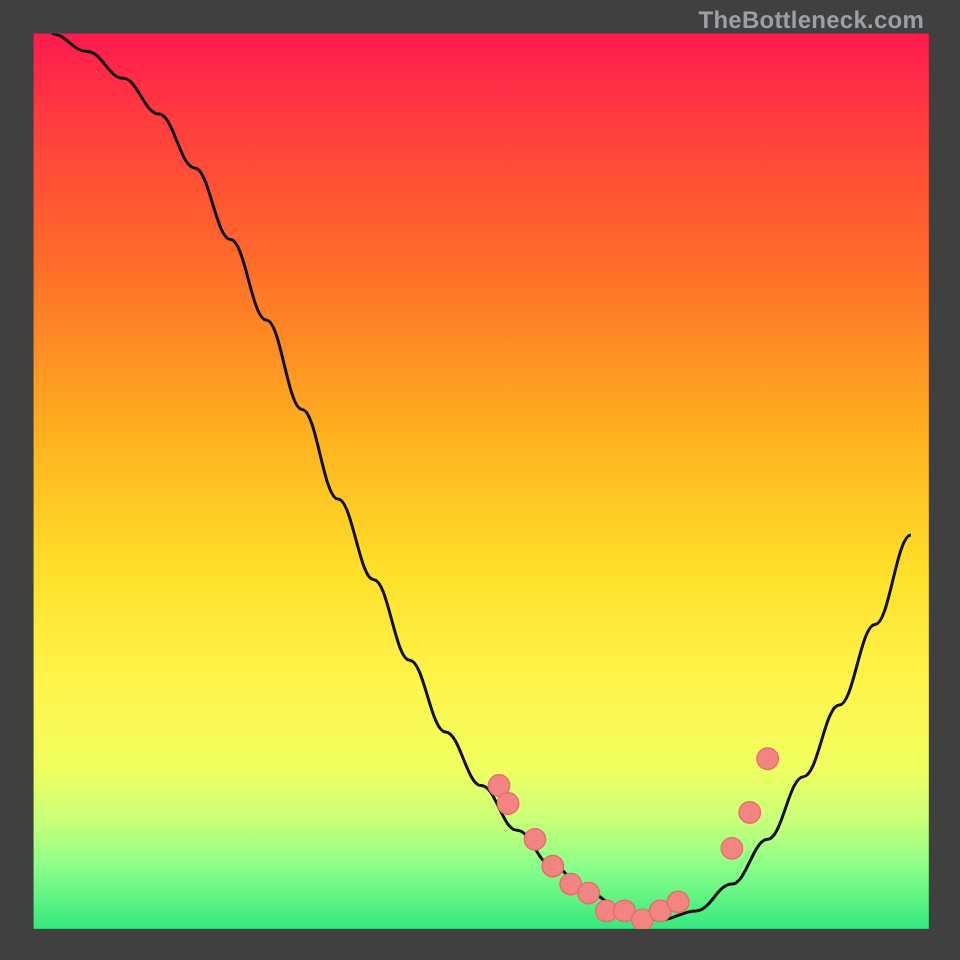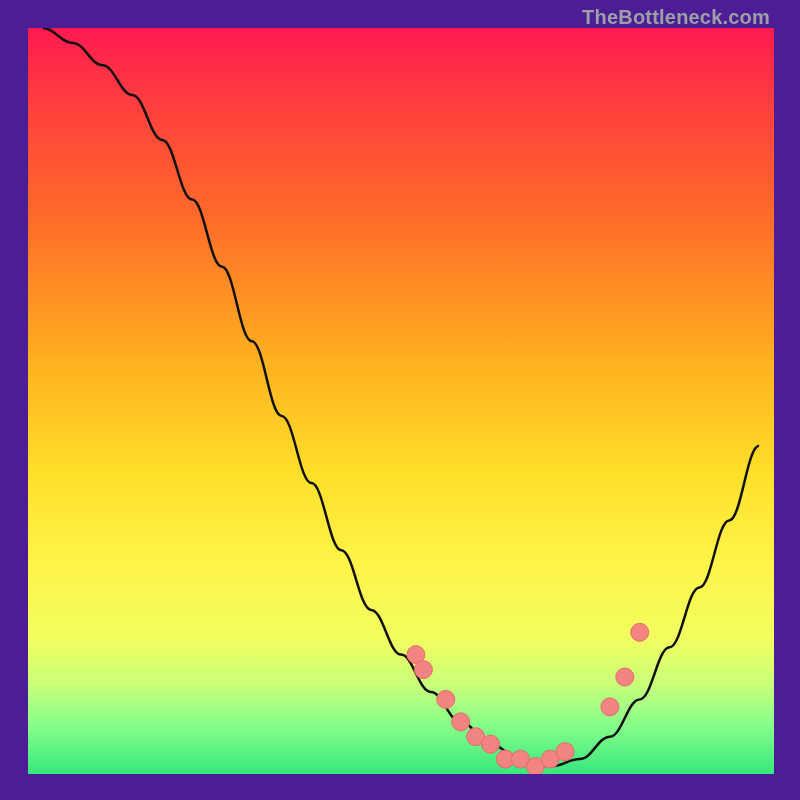--- a/index.html
+++ b/index.html
@@ -7,21 +7,21 @@
     padding: 0;
     width: 800px;
     height: 800px;
     background: #000;
     font-family: Arial, Helvetica, sans-serif;
     overflow: hidden;
   }
   .frame {
     position: absolute;
     inset: 0;
-    background: #4c1d95;
+    background: #404040;
   }
   .plot {
     position: absolute;
     left: 28px;
     top: 28px;
     width: 746px;
     height: 746px;
     
     background: linear-gradient(
       to bottom,

